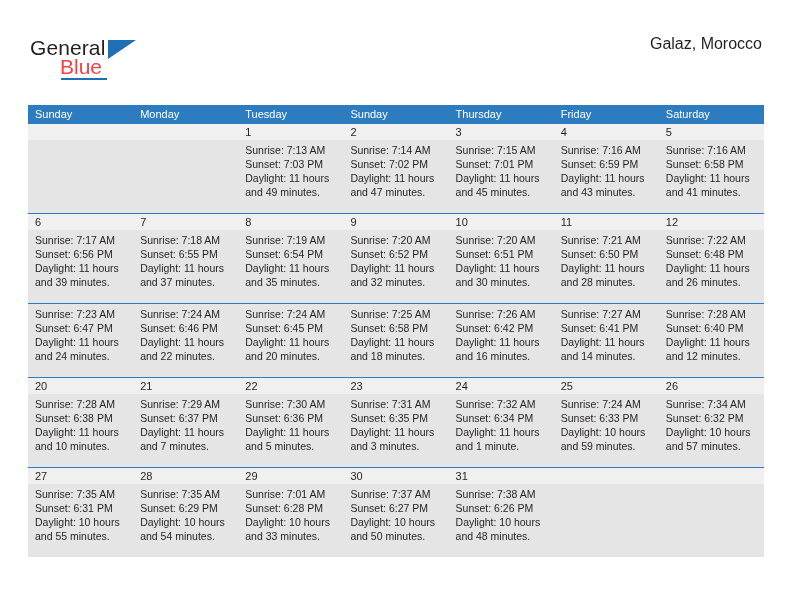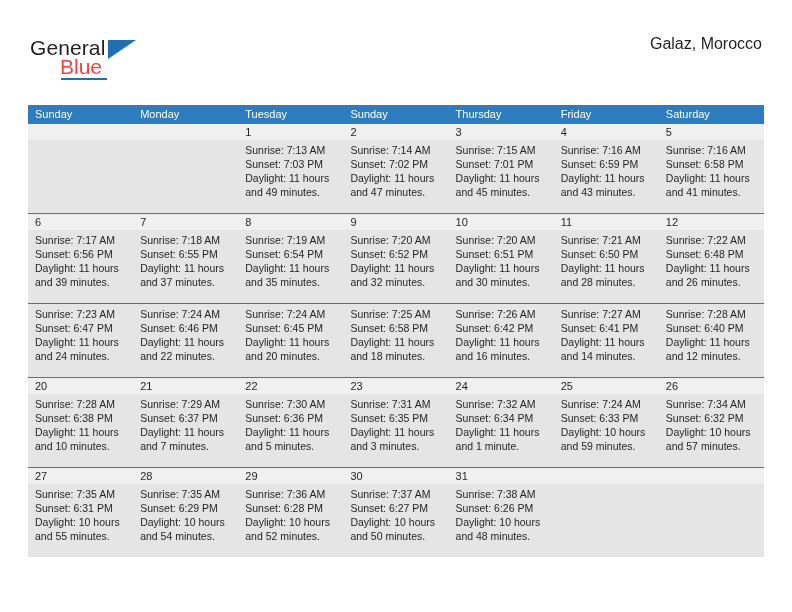--- a/index.html
+++ b/index.html
@@ -399,24 +399,24 @@
               <div class="body-line">Daylight: 10 hours</div>
               <div class="body-line">and 55 minutes.</div>
             </div>
             <div class="body-cell">
               <div class="body-line">Sunrise: 7:35 AM</div>
               <div class="body-line">Sunset: 6:29 PM</div>
               <div class="body-line">Daylight: 10 hours</div>
               <div class="body-line">and 54 minutes.</div>
             </div>
             <div class="body-cell">
-              <div class="body-line">Sunrise: 7:36 AM</div>
+              <div class="body-line">Sunrise: 7:01 AM</div>
               <div class="body-line">Sunset: 6:28 PM</div>
               <div class="body-line">Daylight: 10 hours</div>
-              <div class="body-line">and 52 minutes.</div>
+              <div class="body-line">and 33 minutes.</div>
             </div>
             <div class="body-cell">
               <div class="body-line">Sunrise: 7:37 AM</div>
               <div class="body-line">Sunset: 6:27 PM</div>
               <div class="body-line">Daylight: 10 hours</div>
               <div class="body-line">and 50 minutes.</div>
             </div>
             <div class="body-cell">
               <div class="body-line">Sunrise: 7:38 AM</div>
               <div class="body-line">Sunset: 6:26 PM</div>

